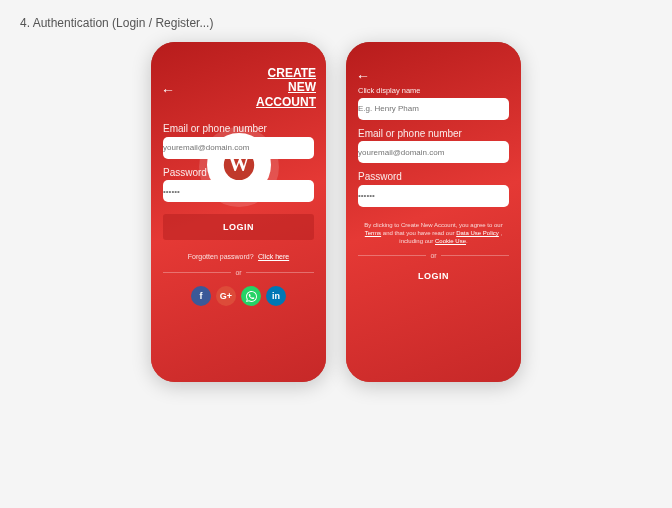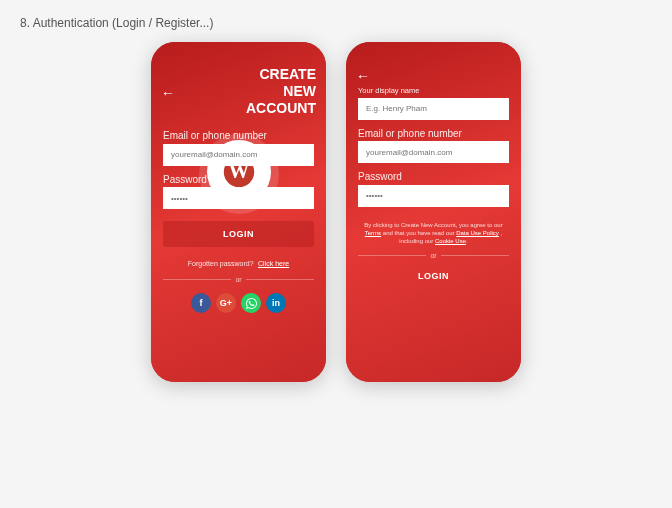--- a/index.html
+++ b/index.html
@@ -114,26 +114,27 @@
       align-items: center;
       justify-content: space-between;
       padding: 6px 10px 4px;
     }
     .back-arrow {
       font-size: 14px;
       color: white;
       cursor: pointer;
     }
     .nav-title {
-      font-size: 14px;
+      font-size: 12px;
       font-weight: 700;
       color: white;
       text-align: right;
       line-height: 1.2;
       text-transform: uppercase;
+      text-decoration: underline;
     }
 
     
     .form-area {
       position: relative;
       z-index: 2;
       flex: 1;
       display: flex;
       flex-direction: column;
       align-items: center;
@@ -146,23 +147,23 @@
     }
     .form-label {
       font-size: 10px;
       color: rgba(255,255,255,0.9);
       margin-bottom: 2px;
       display: block;
     }
     .form-input {
       width: 100%;
       height: 22px;
-      border-radius: 0;
+      border-radius: 5px;
       border: none;
-      padding: 0 8px;
+      padding: 0 0;
       font-size: 8px;
       color: #999;
       background: white;
       outline: none;
     }
 
     .btn-primary {
       width: 100%;
       height: 26px;
       background: rgba(180,30,30,0.7);
@@ -288,21 +289,21 @@
 
     
     .wp-svg {
       width: 32px;
       height: 32px;
     }
   </style>
 </head>
 <body>
 
-<div class="page-label">8. Authentication (Login / Register...)</div>
+<div class="page-label">4. Authentication (Login / Register...)</div>
 
 <div class="phones-container">
 
   <div class="phone">
     <div class="phone-bg"></div>
 
     <div class="status-bar">
       <div class="status-left">
         <div class="signal-dot"></div>
         <div class="signal-dot"></div>
@@ -390,21 +391,21 @@
       <span class="battery-icon">50%</span>
     </div>
 
     <div class="register-header">
       <span class="back-arrow">←</span>
     </div>
 
     <div class="register-content">
 
       <div class="form-group">
-        <label class="form-label display-name-label">Your display name</label>
+        <label class="form-label display-name-label">Click display name</label>
         <input class="form-input" type="text" placeholder="E.g. Henry Pham" style="">
       </div>
 
       <div class="form-group">
         <label class="form-label">Email or phone number</label>
         <input class="form-input" type="text" placeholder="youremail@domain.com" style="">
       </div>
 
       <div class="form-group">
         <label class="form-label">Password</label>

